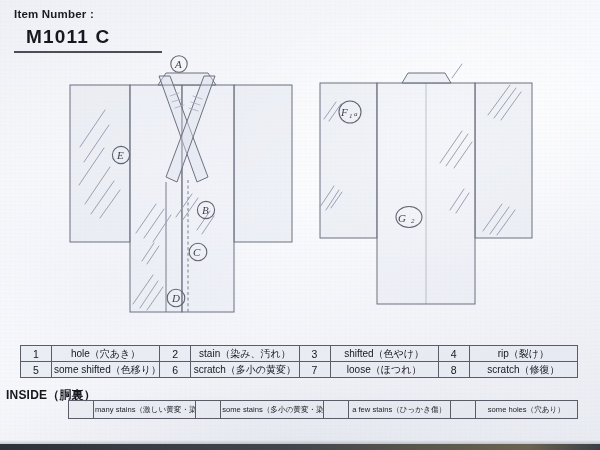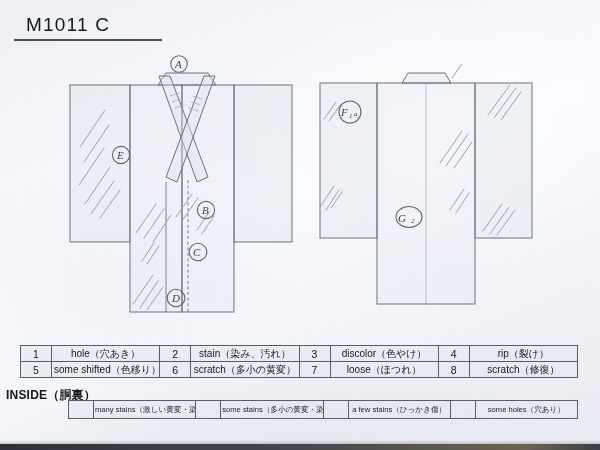--- a/index.html
+++ b/index.html
@@ -67,21 +67,21 @@
   #item-number-label {
     font-size: 11.5px;
     font-weight: bold;
     letter-spacing: .2px;
     color: #1b1d25;
   }
   #item-number-value {
     margin-top: 6px;
     margin-left: 12px;
     font-size: 19px;
-    font-weight: normal;
+    font-weight: bold;
     letter-spacing: 1.2px;
     color: #16181f;
   }
   #header-rule {
     margin-top: 3px;
     width: 148px;
     height: 2px;
     background: #4b4e58;
   }
 
@@ -154,20 +154,21 @@
 </style>
 </head>
 <body>
 
 <div id="page">
 
   <div id="paper-noise"></div>
   <div id="paper-grain"></div>
 
   <div id="header">
+    <div id="item-number-label">Item Number :</div>
     <div id="item-number-value">M1011  C</div>
     <div id="header-rule"></div>
   </div>
 
   <div class="diagram" id="diagram-front">
     <svg width="260" height="295" viewBox="0 0 260 295" xmlns="http://www.w3.org/2000/svg">
       <defs>
         <style>
           .outline { fill: rgba(222,226,236,.42); stroke: #6d7180; stroke-width: 1; }
           .outline2 { fill: rgba(226,230,240,.34); stroke: #6d7180; stroke-width: 1; }
@@ -325,21 +326,21 @@
   </div>
 
   <table id="legend-table">
     <tbody>
       <tr>
         <td class="num">1</td>
         <td>hole（穴あき）</td>
         <td class="num">2</td>
         <td>stain（染み、汚れ）</td>
         <td class="num">3</td>
-        <td>discolor（色やけ）</td>
+        <td>shifted（色やけ）</td>
         <td class="num">4</td>
         <td>rip（裂け）</td>
       </tr>
       <tr>
         <td class="num">5</td>
         <td>some shifted（色移り）</td>
         <td class="num">6</td>
         <td>scratch（多小の黄変）</td>
         <td class="num">7</td>
         <td>loose（ほつれ）</td>

